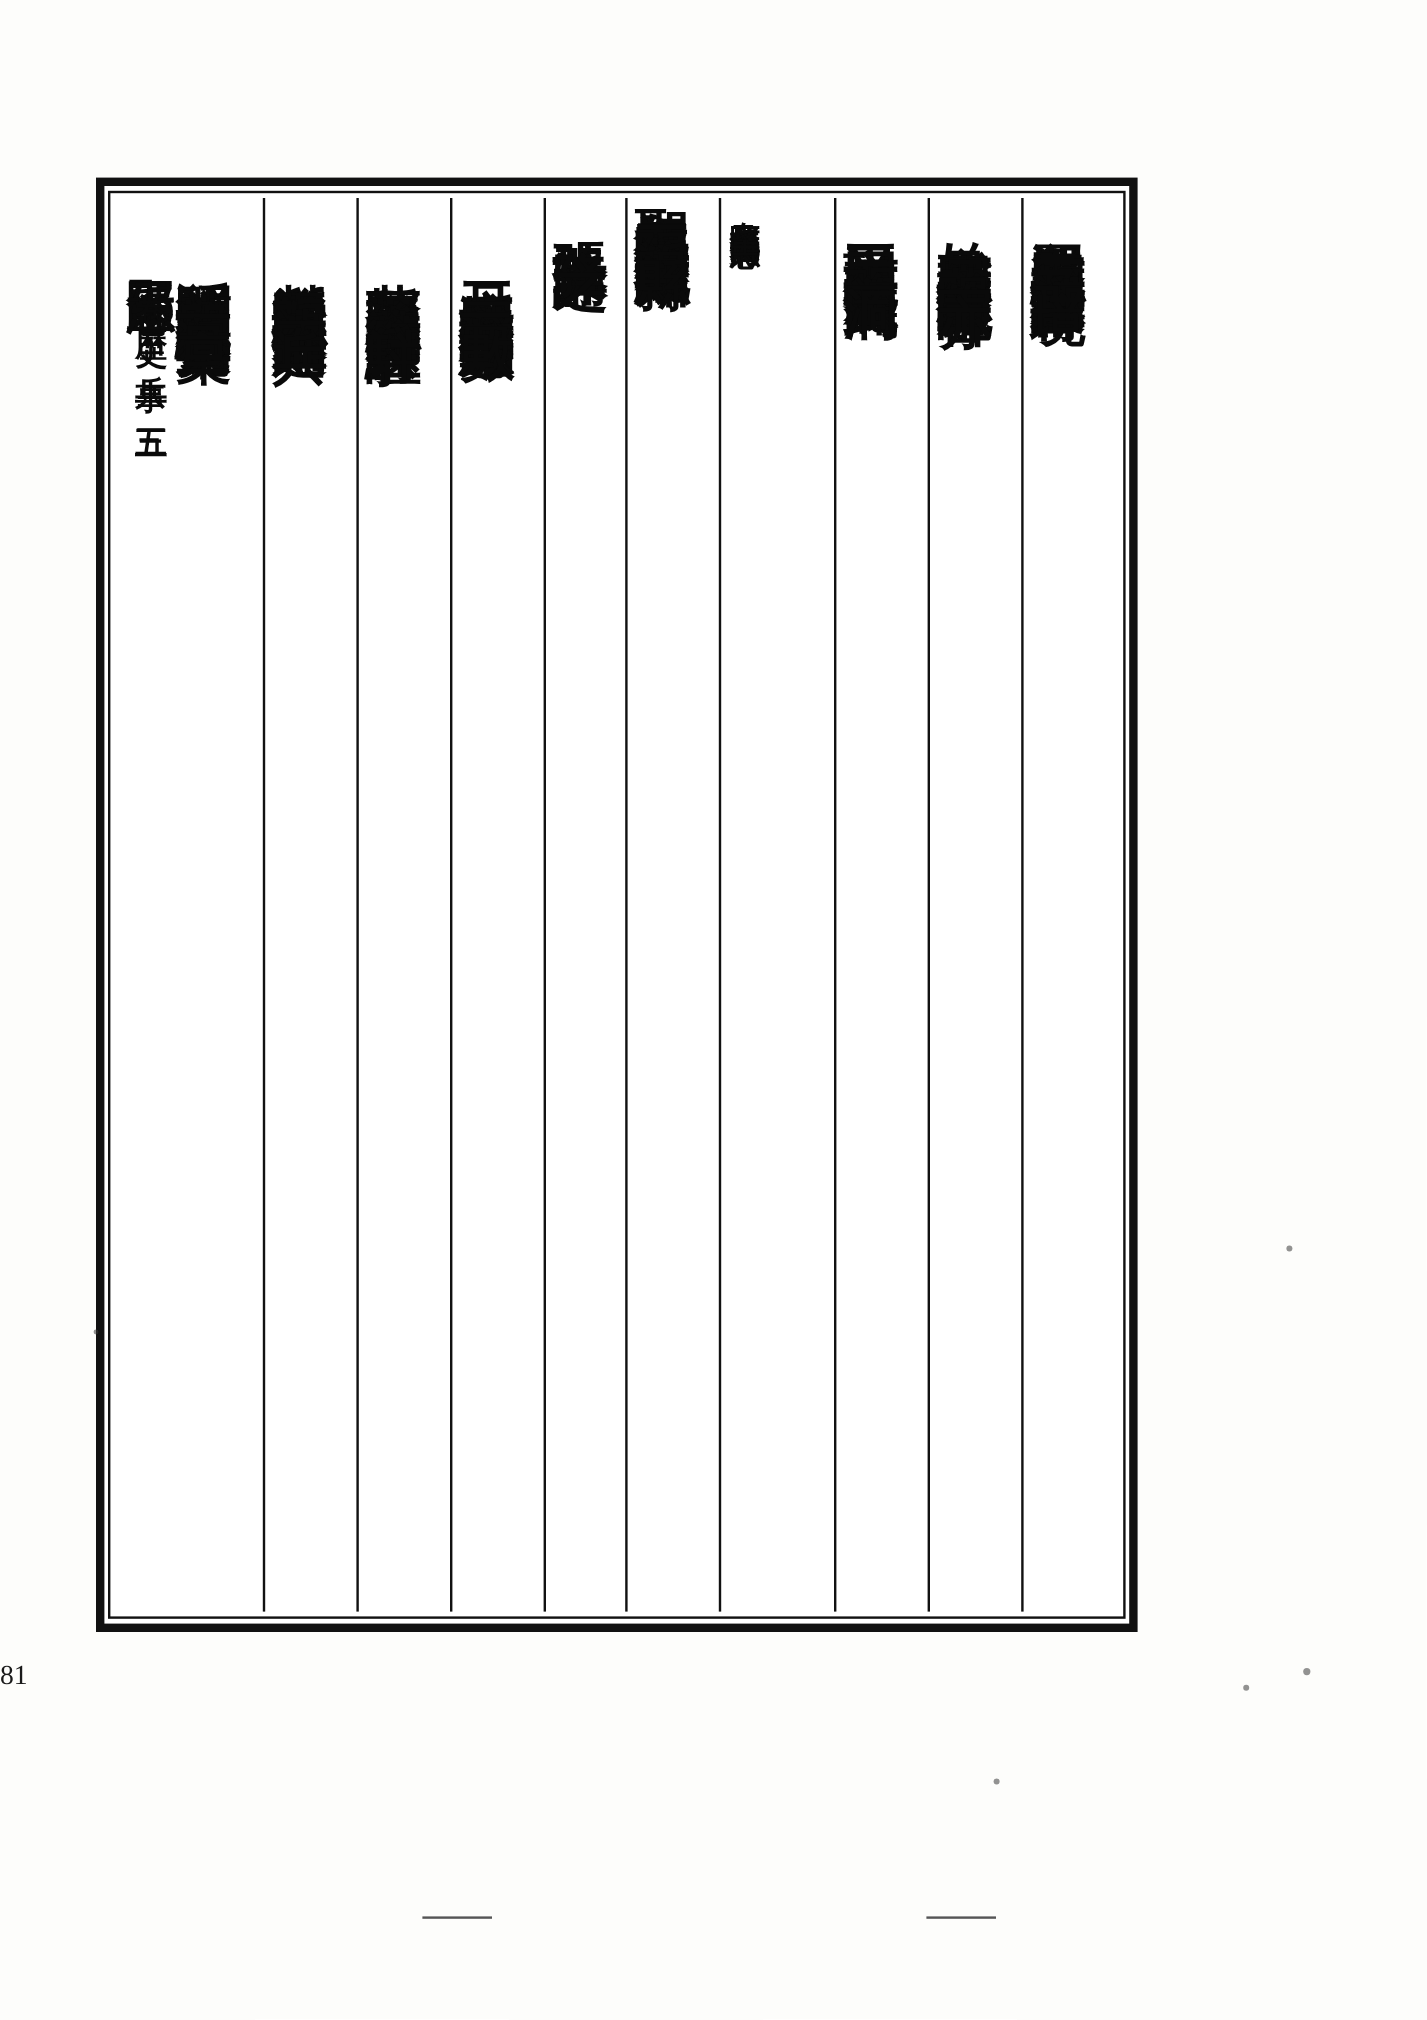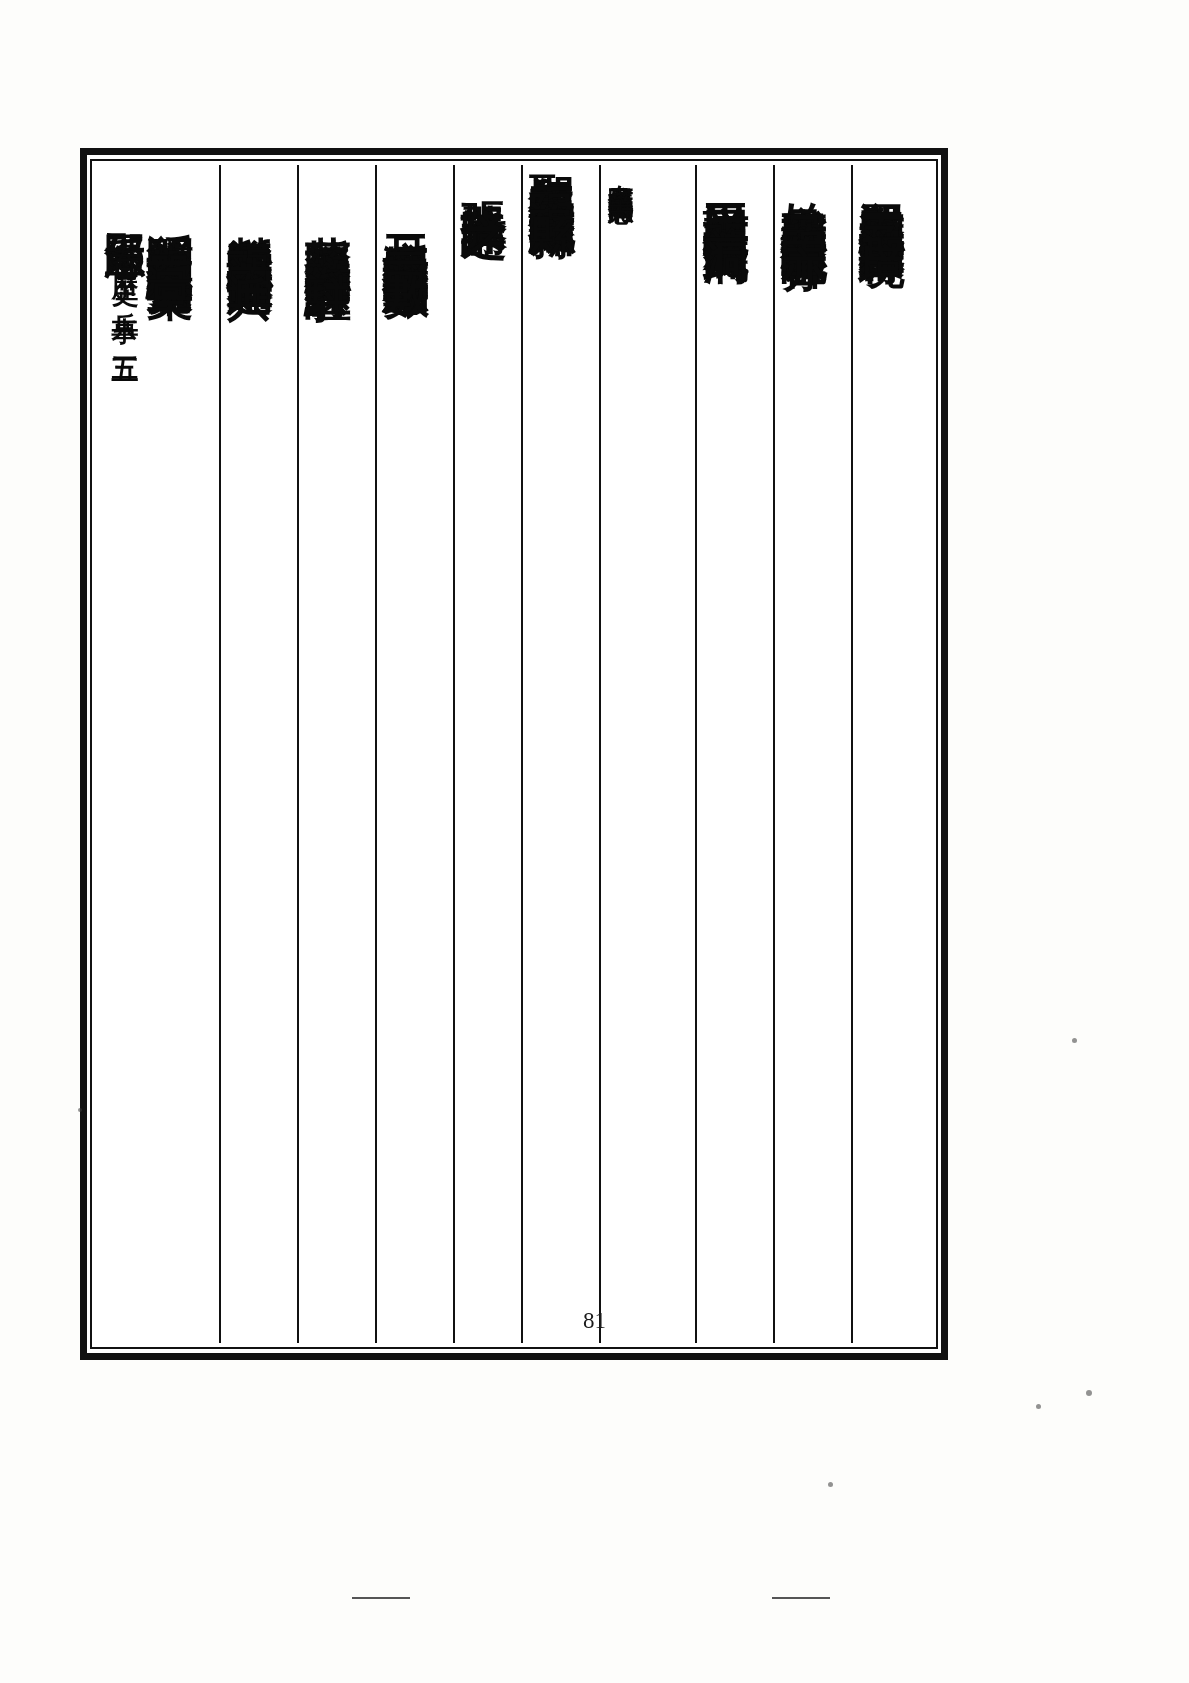--- a/index.html
+++ b/index.html
@@ -156,23 +156,23 @@
     font-weight: 700;
     font-size: 27px;
     color: #0a0a0a;
     margin-top: 34px;
   }
 
   
   #page-number {
     position: absolute;
     left: 0;
-    top: 1308px;
+    top: 1383px;
     width: 1189px;
-    text-align: center;
+    text-align: left;
     font-family: "Liberation Serif", serif;
     font-size: 23px;
     color: #1a1a1a;
   }
 
   
   .speck {
     position: absolute;
     background: #3a3a3a;
     border-radius: 50%;

